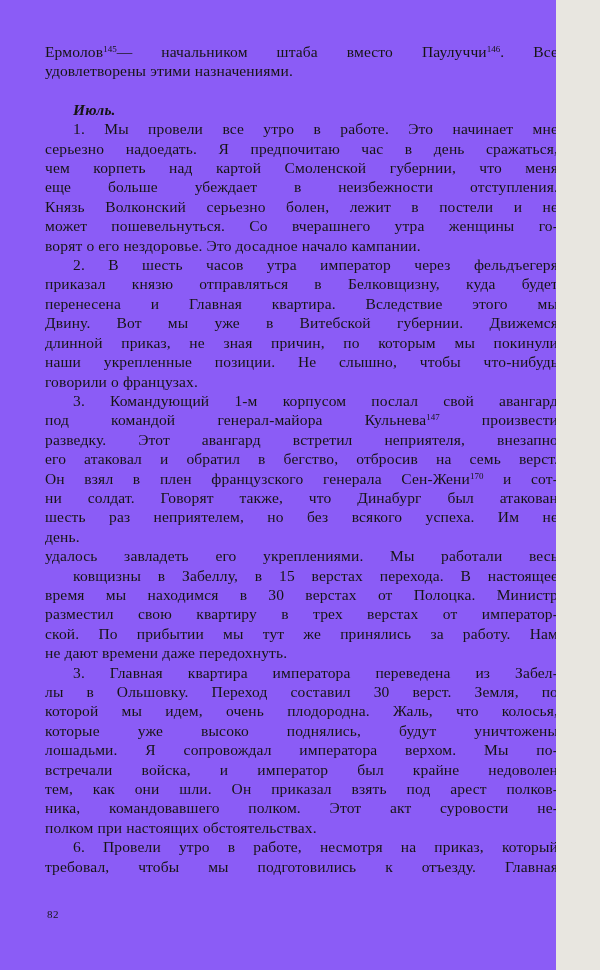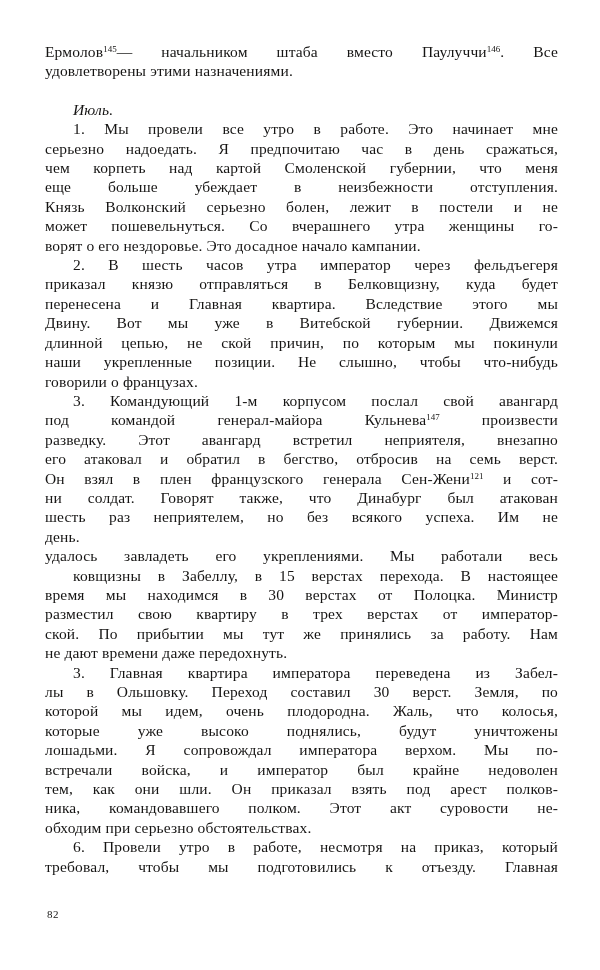--- a/index.html
+++ b/index.html
@@ -2,43 +2,44 @@
 <html><head>
 <meta charset="utf-8">
 <style>
   html, body {
     margin: 0;
     padding: 0;
     background: #e8e6e0;
   }
   .page {
     position: relative;
-    width: 600px;
+    width: 556px;
     height: 970px;
-    background: #ffffff;
+    background: #8b5cf6;
     overflow: hidden;
     font-family: "Liberation Serif", "DejaVu Serif", serif;
     color: #161514;
   }
   .page-text {
     position: absolute;
     top: 42px;
     left: 45px;
     width: 513px;
     font-size: 15.5px;
     line-height: 19.4px;
     letter-spacing: 0.15px;
   }
   .block {
     margin: 0;
     padding: 0;
   }
   .block.heading {
     margin-top: 19px;
     font-style: italic;
+    font-weight: bold;
   }
   .line {
     display: block;
     text-align: justify;
     text-align-last: justify;
     white-space: normal;
   }
   .line.end {
     text-align-last: left;
   }
@@ -78,30 +79,30 @@
         <span class="line">еще больше убеждает в неизбежности отступления.</span>
         <span class="line">Князь Волконский серьезно болен, лежит в постели и не</span>
         <span class="line">может пошевельнуться. Со вчерашнего утра женщины го-</span>
         <span class="line end">ворят о его нездоровье. Это досадное начало кампании.</span>
       </p>
       <p class="block indent">
         <span class="line">2. В шесть часов утра император через фельдъегеря</span>
         <span class="line">приказал князю отправляться в Белковщизну, куда будет</span>
         <span class="line">перенесена и Главная квартира. Вследствие этого мы</span>
         <span class="line">Двину. Вот мы уже в Витебской губернии. Движемся</span>
-        <span class="line">длинной цепью, не ской причин, по которым мы покинули</span>
+        <span class="line">длинной приказ, не зная причин, по которым мы покинули</span>
         <span class="line">наши укрепленные позиции. Не слышно, чтобы что-нибудь</span>
         <span class="line end">говорили о французах.</span>
       </p>
       <p class="block indent">
         <span class="line">3. Командующий 1-м корпусом послал свой авангард</span>
         <span class="line">под командой генерал-майора Кульнева<sup>147</sup> произвести</span>
         <span class="line">разведку. Этот авангард встретил неприятеля, внезапно</span>
         <span class="line">его атаковал и обратил в бегство, отбросив на семь верст.</span>
-        <span class="line">Он взял в плен французского генерала Сен-Жени<sup>121</sup> и сот-</span>
+        <span class="line">Он взял в плен французского генерала Сен-Жени<sup>170</sup> и сот-</span>
         <span class="line">ни солдат. Говорят также, что Динабург был атакован</span>
         <span class="line">шесть раз неприятелем, но без всякого успеха. Им не</span>
         <span class="line end">день.</span>
         <span class="line">удалось завладеть его укреплениями. Мы работали весь</span>
       </p>
       <p class="block indent">
         <span class="line">ковщизны в Забеллу, в 15 верстах перехода. В настоящее</span>
         <span class="line">время мы находимся в 30 верстах от Полоцка. Министр</span>
         <span class="line">разместил свою квартиру в трех верстах от император-</span>
         <span class="line">ской. По прибытии мы тут же принялись за работу. Нам</span>
@@ -109,21 +110,21 @@
       </p>
       <p class="block indent">
         <span class="line">3. Главная квартира императора переведена из Забел-</span>
         <span class="line">лы в Ольшовку. Переход составил 30 верст. Земля, по</span>
         <span class="line">которой мы идем, очень плодородна. Жаль, что колосья,</span>
         <span class="line">которые уже высоко поднялись, будут уничтожены</span>
         <span class="line">лошадьми. Я сопровождал императора верхом. Мы по-</span>
         <span class="line">встречали войска, и император был крайне недоволен</span>
         <span class="line">тем, как они шли. Он приказал взять под арест полков-</span>
         <span class="line">ника, командовавшего полком. Этот акт суровости не-</span>
-        <span class="line end">обходим при серьезно обстоятельствах.</span>
+        <span class="line end">полком при настоящих обстоятельствах.</span>
       </p>
       <p class="block indent">
         <span class="line">6. Провели утро в работе, несмотря на приказ, который</span>
         <span class="line">требовал, чтобы мы подготовились к отъезду. Главная</span>
       </p>
     </div>
   <div class="page-number">82</div>
 </div>
 
 </body></html>

